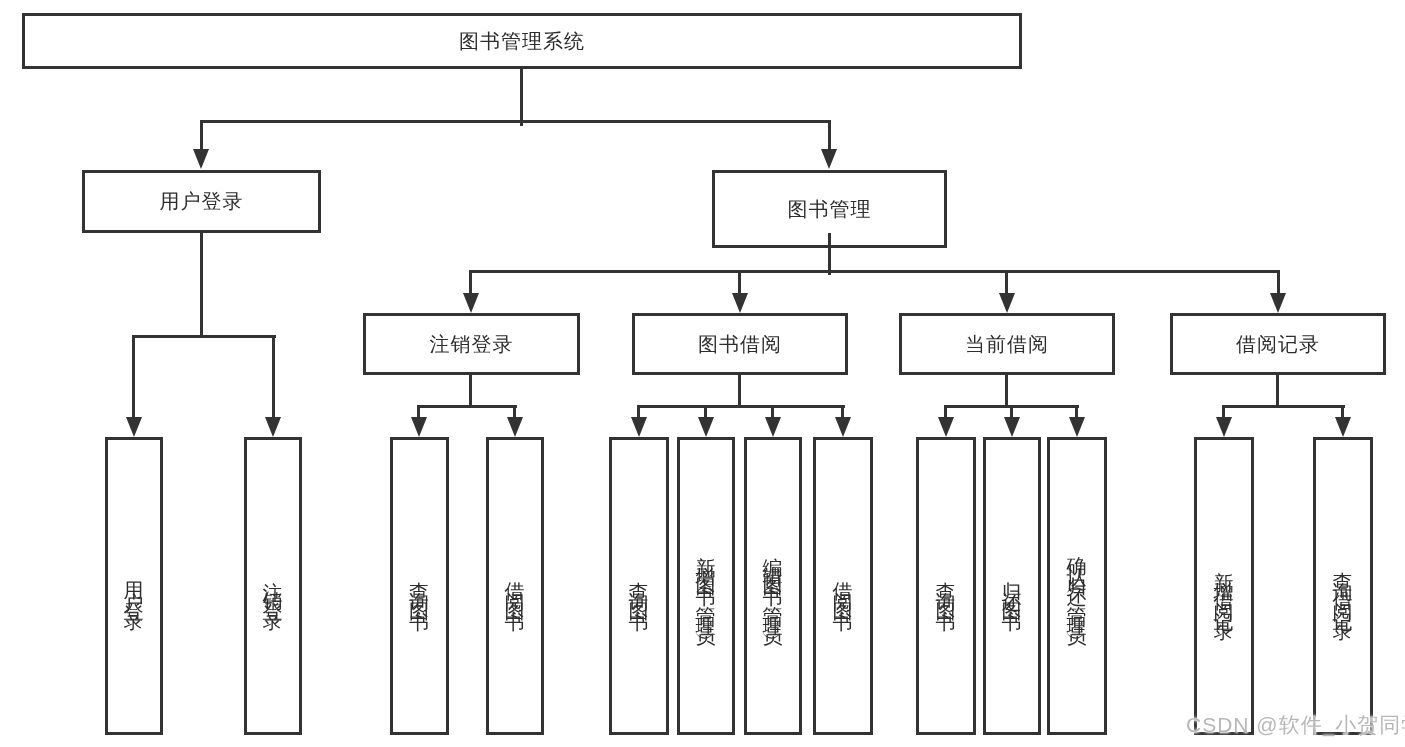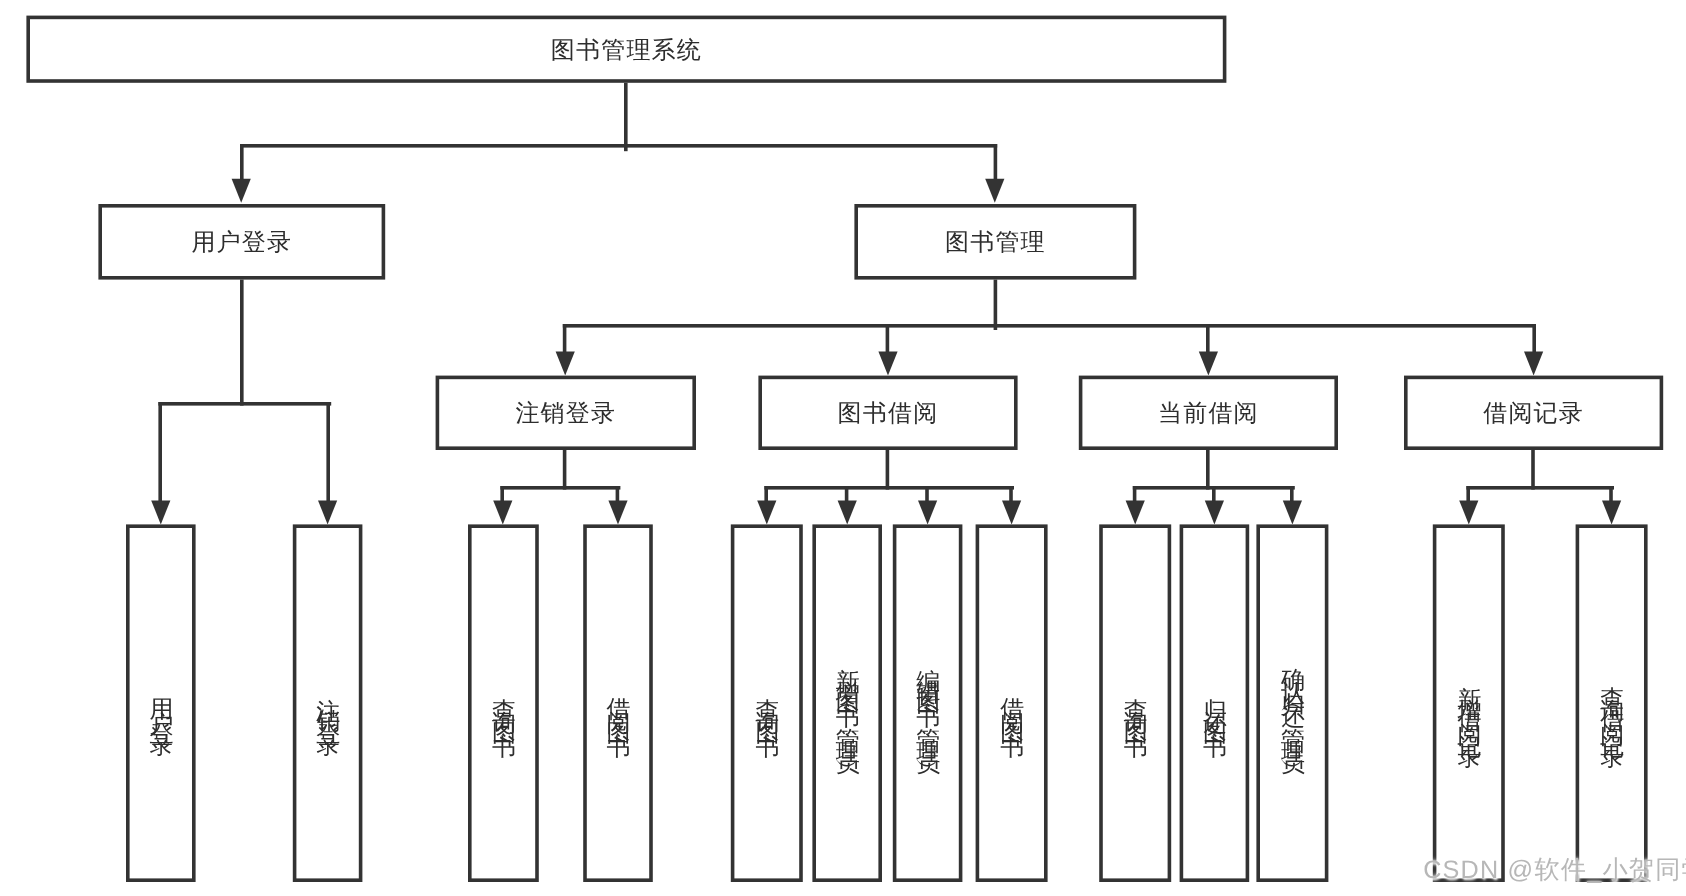--- a/index.html
+++ b/index.html
@@ -40,21 +40,21 @@
   <div class="vl" style="left:520px;top:69px;width:3px;height:57px;"></div>
   <div class="hl" style="left:200px;top:120px;width:631px;height:3px;"></div>
   <div class="vl" style="left:200px;top:120px;width:3px;height:32px;"></div>
   <div class="arrow" style="left:193px;top:149px;"></div>
   <div class="vl" style="left:828px;top:120px;width:3px;height:32px;"></div>
   <div class="arrow" style="left:821px;top:149px;"></div>
 
   <div class="box" style="left:82px;top:170px;width:239px;height:63px;">
     <span>用户登录</span>
   </div>
-  <div class="box" style="left:712px;top:170px;width:235px;height:63px;">
+  <div class="box" style="left:712px;top:170px;width:235px;height:78px;">
     <span>图书管理</span>
   </div>
 
   <div class="vl" style="left:200px;top:233px;width:3px;height:105px;"></div>
   <div class="hl" style="left:132px;top:335px;width:144px;height:3px;"></div>
   <div class="vl" style="left:132px;top:335px;width:3px;height:84px;"></div>
   <div class="arrow" style="left:126px;top:417px;"></div>
   <div class="vl" style="left:272px;top:335px;width:3px;height:84px;"></div>
   <div class="arrow" style="left:265px;top:417px;"></div>
 

